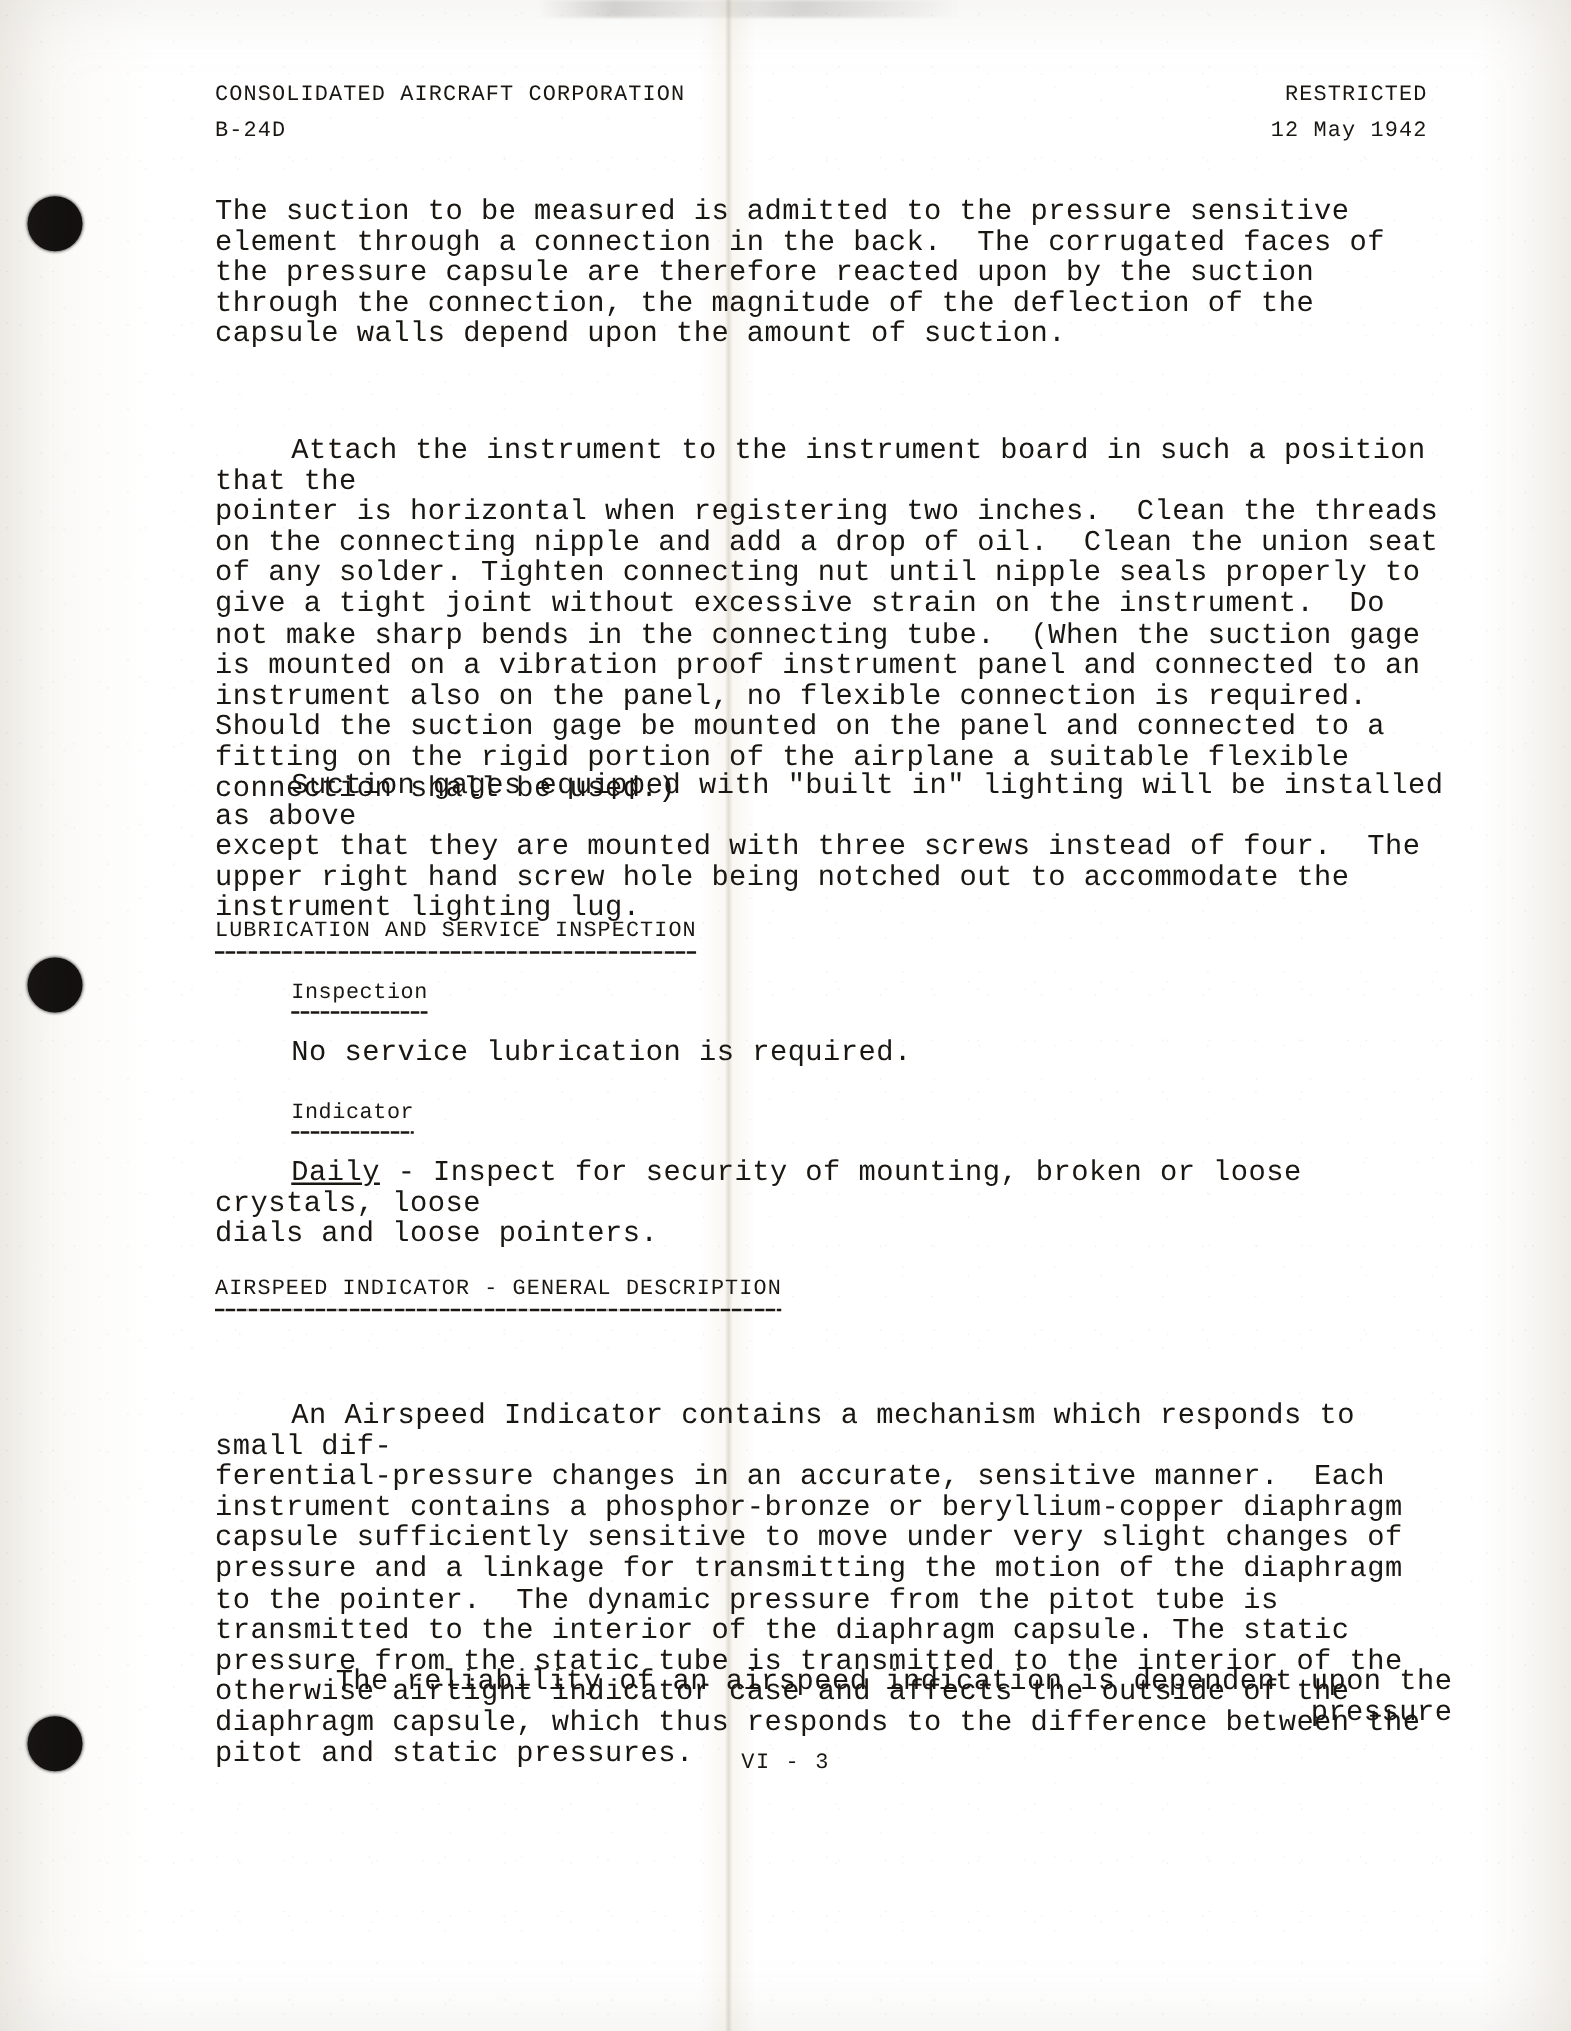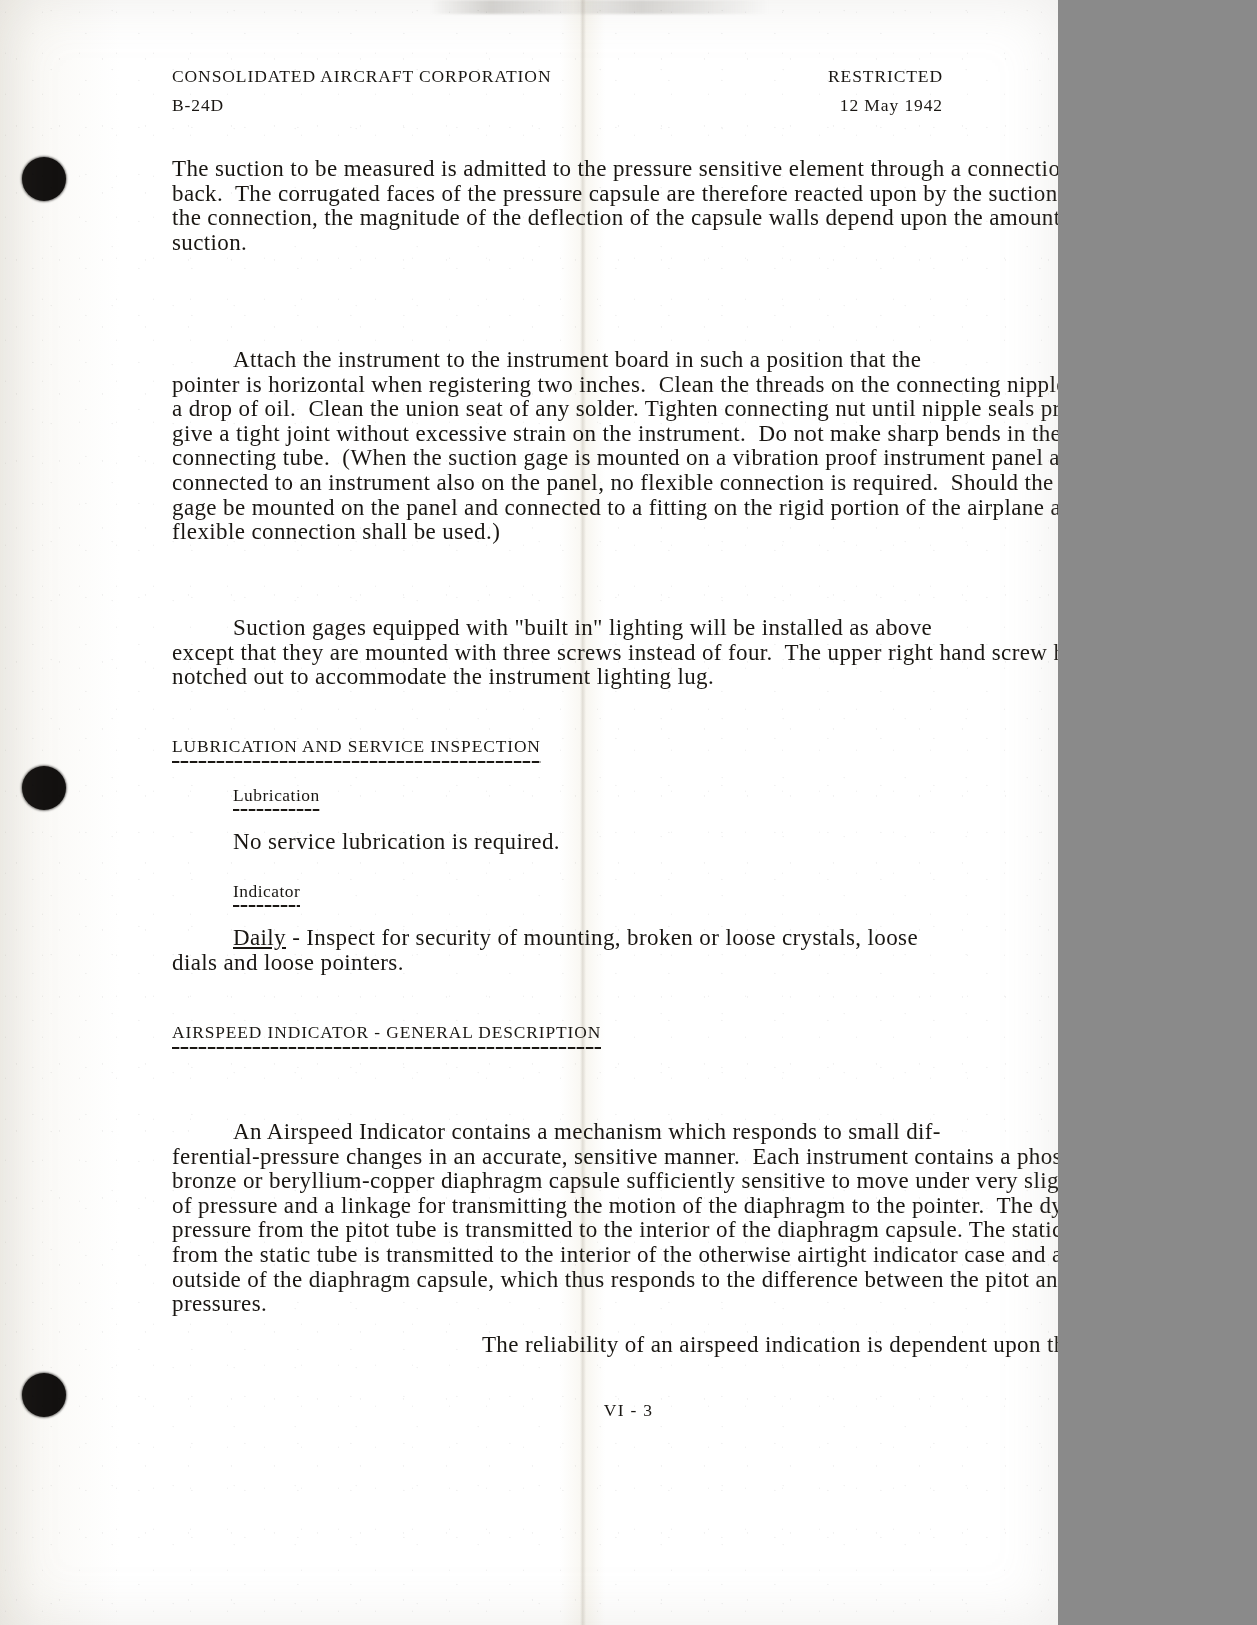--- a/index.html
+++ b/index.html
@@ -3,25 +3,25 @@
 <meta charset="utf-8">
 <style>
   html, body {
     margin: 0;
     padding: 0;
     background: #8a8a8a;
   }
 
   #page {
     position: relative;
-    width: 1058px;
+    width: 1257px;
     height: 1625px;
     background: #22c55e;
     overflow: hidden;
-    font-family: Liberation Serif, serif;
+    font-family: Liberation Mono, monospace;
     color: #1a1713;
   }
 
   
   .paper-tint {
     position: absolute;
     inset: 0;
     background:
       linear-gradient(90deg,
         rgba(243,241,236,1) 0px,
@@ -194,21 +194,21 @@
 
 
     <div class="block" style="top:348px; text-indent:61px;"><span>Attach the instrument to the instrument board in such a position that the</span>
 <span>pointer is horizontal when registering two inches.  Clean the threads on the connecting nipple and add a drop of oil.  Clean the union seat of any solder. Tighten connecting nut until nipple seals properly to give a tight joint without excessive strain on the instrument.  Do not make sharp bends in the connecting tube.  (When the suction gage is mounted on a vibration proof instrument panel and connected to an instrument also on the panel, no flexible connection is required.  Should the suction gage be mounted on the panel and connected to a fitting on the rigid portion of the airplane a suitable flexible connection shall be used.)</span></div>
 
     <div class="block" style="top:616px; text-indent:61px;"><span>Suction gages equipped with "built in" lighting will be installed as above</span>
 <span>except that they are mounted with three screws instead of four.  The upper right hand screw hole being notched out to accommodate the instrument lighting lug.</span></div>
 
     <div class="heading" style="top:734px;"><span>LUBRICATION AND SERVICE INSPECTION</span><span class="rule"></span></div>
 
-    <div class="subheading" style="top:783px;"><span>Lubrication</span><span class="rule"></span></div>
+    <div class="subheading" style="top:783px;"><span>Inspection</span><span class="rule"></span></div>
 
     <div class="block indented" style="top:830px;">No service lubrication is required.</div>
 
     <div class="subheading" style="top:879px;"><span>Indicator</span><span class="rule"></span></div>
 
     <div class="block" style="top:926px; text-indent:61px;"><span class="u">Daily</span><span> - Inspect for security of mounting, broken or loose crystals, loose</span>
 <span>dials and loose pointers.</span></div>
 
     <div class="heading" style="top:1020px;"><span>AIRSPEED INDICATOR - GENERAL DESCRIPTION</span><span class="rule"></span></div>
 

